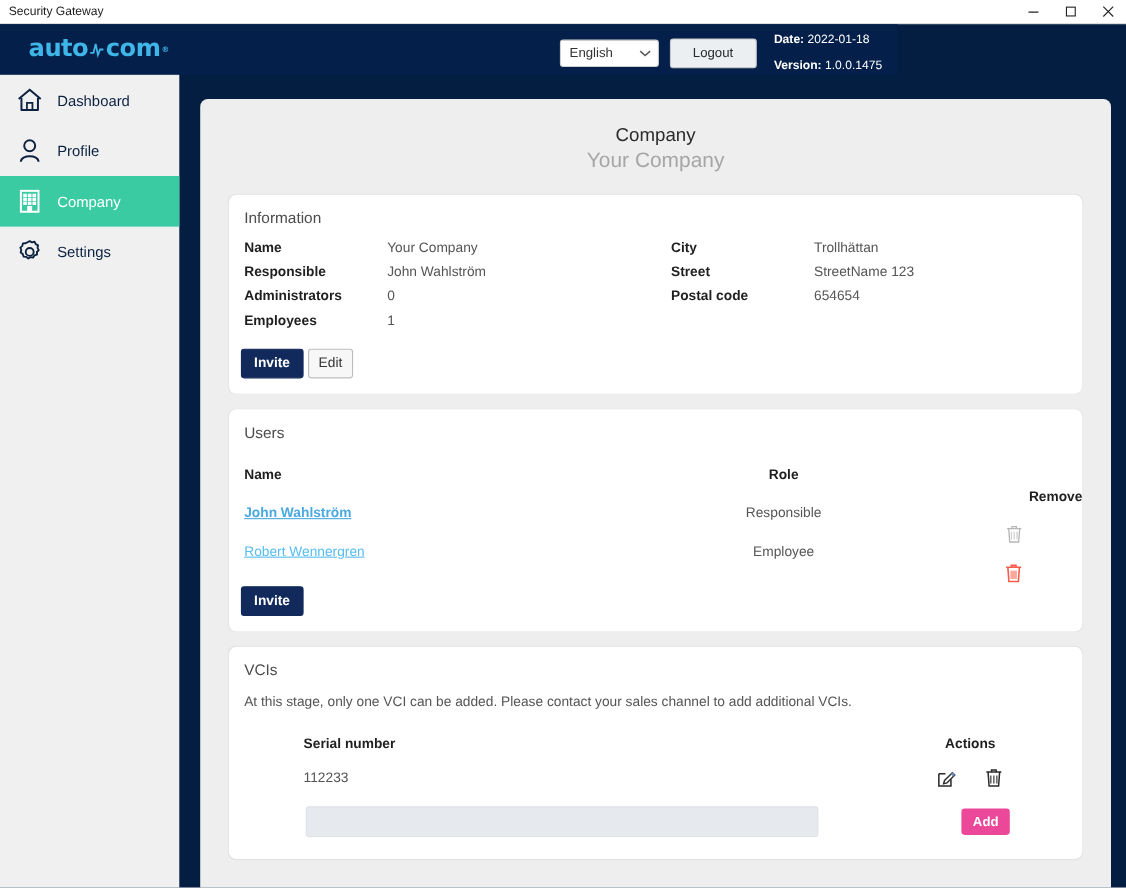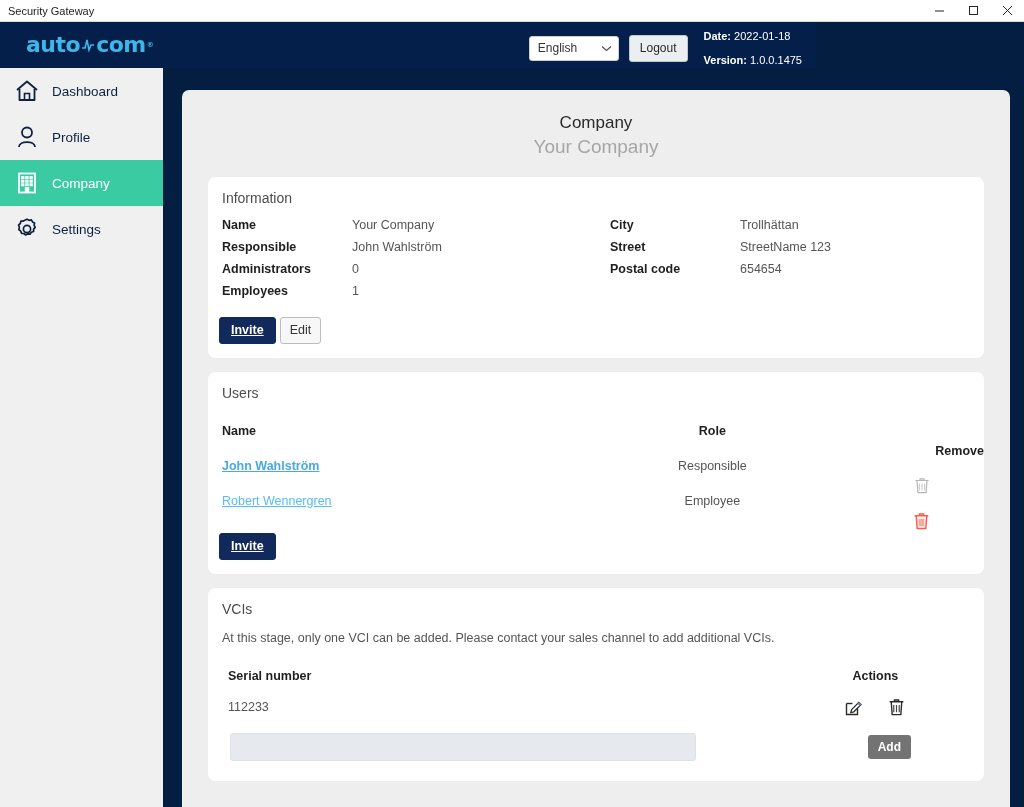--- a/index.html
+++ b/index.html
@@ -97,21 +97,21 @@
     padding: 0 6px 0 8px;
     box-sizing: border-box;
     font-size: 12px;
     color: #333;
   }
   .logout-btn {
     height: 25px;
     background: #eceff1;
     border: 1px solid #c3c7cb;
     border-radius: 3px;
-    padding: 0 10px;
+    padding: 0 20px;
     display: flex;
     align-items: center;
     font-size: 12px;
     color: #2a2a2a;
   }
   .meta {
     font-size: 11px;
     color: #ffffff;
     display: flex;
     gap: 12px;
@@ -218,21 +218,20 @@
   }
   .btn-primary {
     background: #12295c;
     color: #ffffff;
     font-size: 12.5px;
     font-weight: bold;
     border: 1px solid #12295c;
     border-radius: 3px;
     padding: 5px 11px;
     line-height: 15px;
-    text-decoration: underline;
   }
   .btn-light {
     background: #f7f7f7;
     color: #333333;
     font-size: 12.5px;
     border: 1px solid #bdbdbd;
     border-radius: 3px;
     padding: 2px 9px;
     line-height: 15px;
   }
@@ -261,37 +260,38 @@
   
   .vci-note {
     font-size: 12.5px;
     color: #555555;
     padding: 8px 14px 4px 14px;
   }
   .vci-row {
     display: flex;
     align-items: center;
     font-size: 12.5px;
+    padding-left: 48px;
   }
   .vci-serial { width: 72%; padding-left: 20px; box-sizing: border-box; }
   .vci-actions { width: 28%; display: flex; align-items: center; justify-content: center; gap: 24px; }
   .vci-head { height: 30px; padding-top: 12px; }
   .vci-head .vci-serial, .vci-head .vci-actions { font-weight: bold; color: #1f1f1f; }
   .vci-data { height: 32px; color: #555; }
   .vci-input-row { height: 48px; }
   .vci-input {
     width: 460px;
     height: 24px;
     background: #e6eaee;
     border: 1px solid #dde2e7;
     border-radius: 3px;
     margin-left: 2px;
   }
   .btn-add {
-    background: #737373;
+    background: #ec4899;
     color: #ffffff;
     font-size: 12px;
     font-weight: bold;
     border: none;
     border-radius: 3px;
     padding: 5px 10px;
     line-height: 14px;
     margin-left: 28px;
   }
   .icon-btn { display: inline-flex; align-items: center; justify-content: center; }

